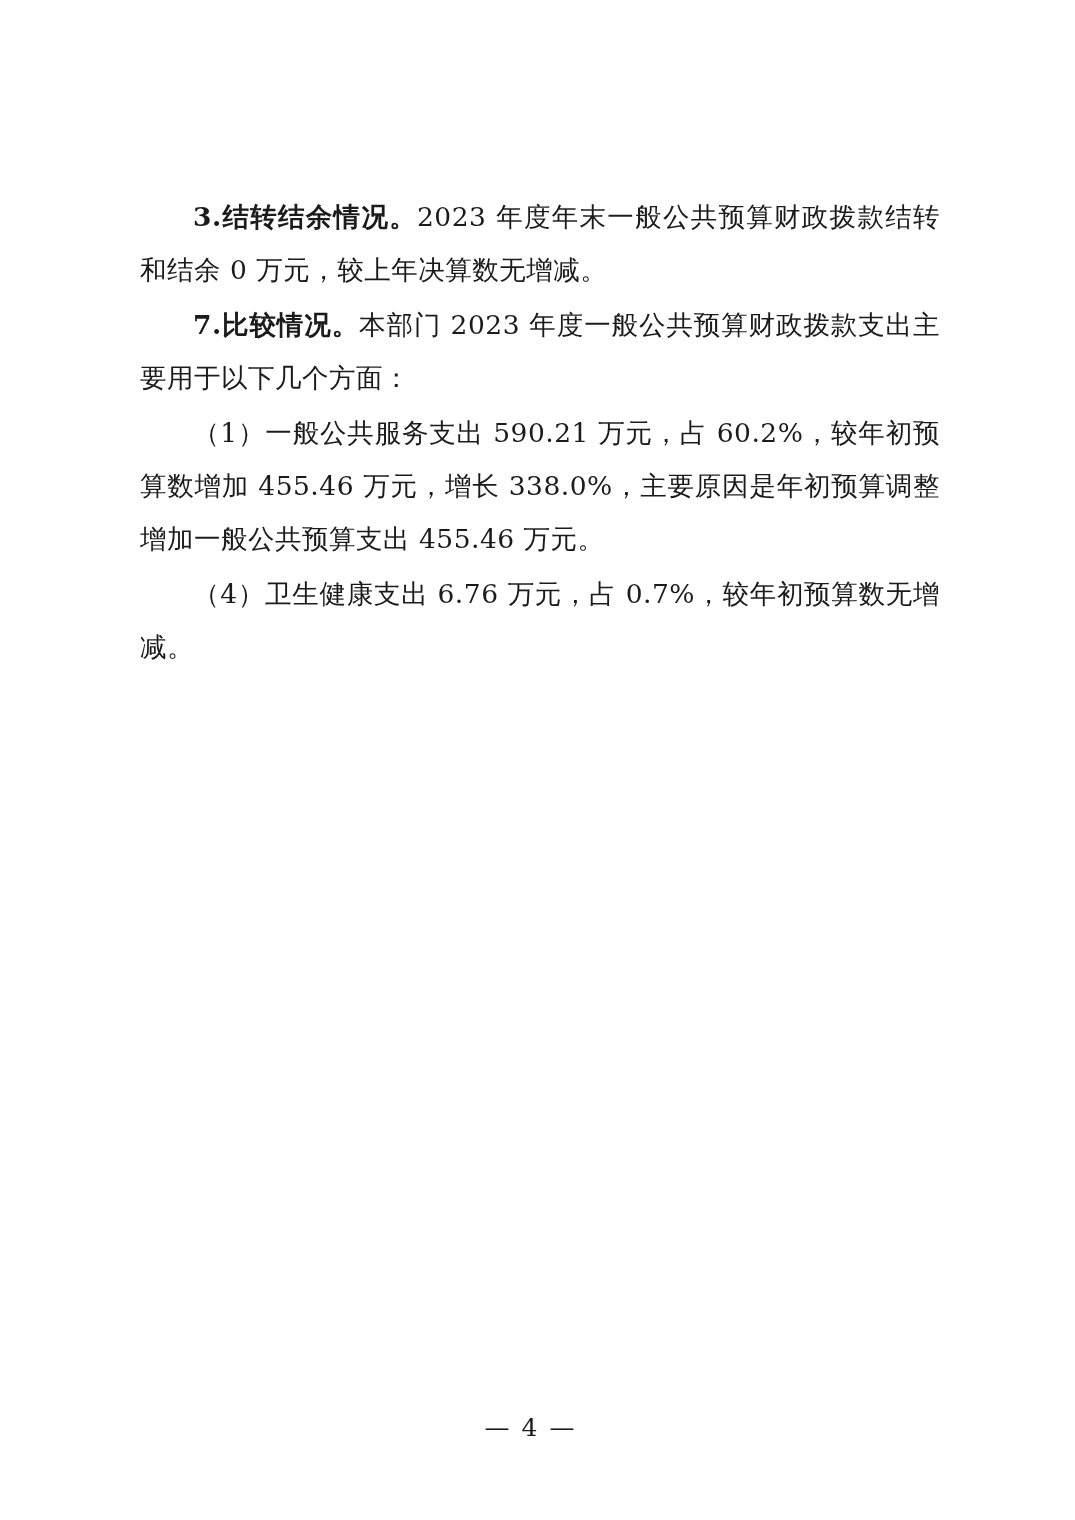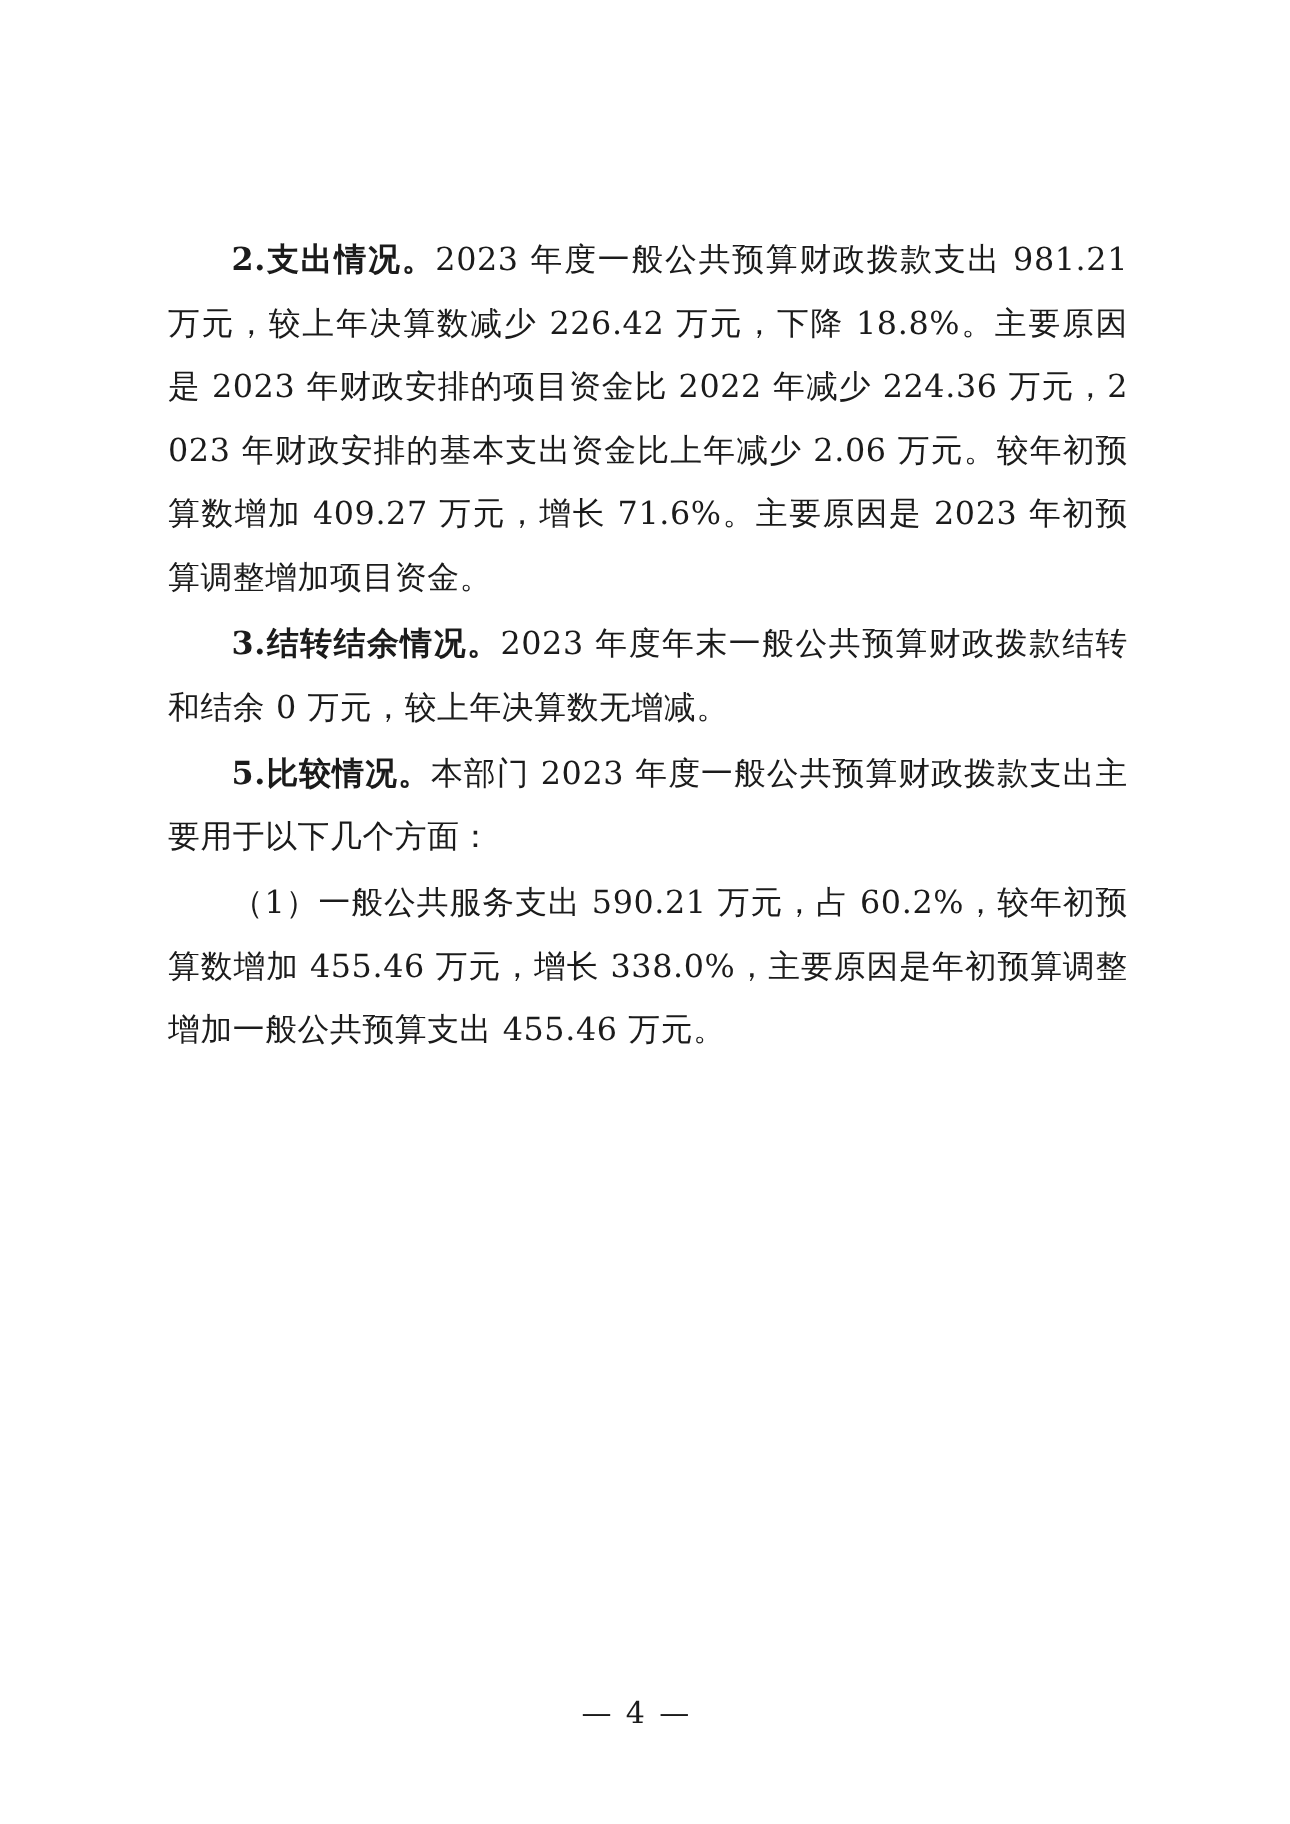--- a/index.html
+++ b/index.html
@@ -51,28 +51,28 @@
     margin-left: -14px;
   }
 </style>
 </head>
 <body>
 
 <div class="page">
 
   <div class="content">
 
-    <p class="para"><span class="lead">2.支出情况。</span><span>2023 年度一般公共预算财政拨款支出 981.21 万元，较上年决算数减少 226.42 万元，下降 18.8%。主要原因是 2023 年财政安排的项目资金比 2022 年减少 224.36 万元，2023 年财政安排的基本支出资金比上年减少 2.06 万元。较年初预算数增加 409.27 万元，增长 71.6%。主要原因是 2023 年初预算调整增加项目资金。</span></p>
 
     <p class="para"><span class="lead">3.结转结余情况。</span><span>2023 年度年末一般公共预算财政拨款结转和结余 0 万元，较上年决算数无增减。</span></p>
 
-    <p class="para"><span class="lead">5.比较情况。</span><span>本部门 2023 年度一般公共预算财政拨款支出主要用于以下几个方面：</span></p>
+    <p class="para"><span class="lead">7.比较情况。</span><span>本部门 2023 年度一般公共预算财政拨款支出主要用于以下几个方面：</span></p>
 
     <p class="para"><span>（1）一般公共服务支出 590.21 万元，占 60.2%，较年初预算数增加 455.46 万元，增长 338.0%，主要原因是年初预算调整增加一般公共预算支出 455.46 万元。</span></p>
 
 
 
+    <p class="para"><span>（4）卫生健康支出 6.76 万元，占 0.7%，较年初预算数无增减。</span></p>
 
   </div>
 
   <div class="page-number"><span class="pn-inner">— 4 —</span></div>
 
 </div>
 
 </body></html>

